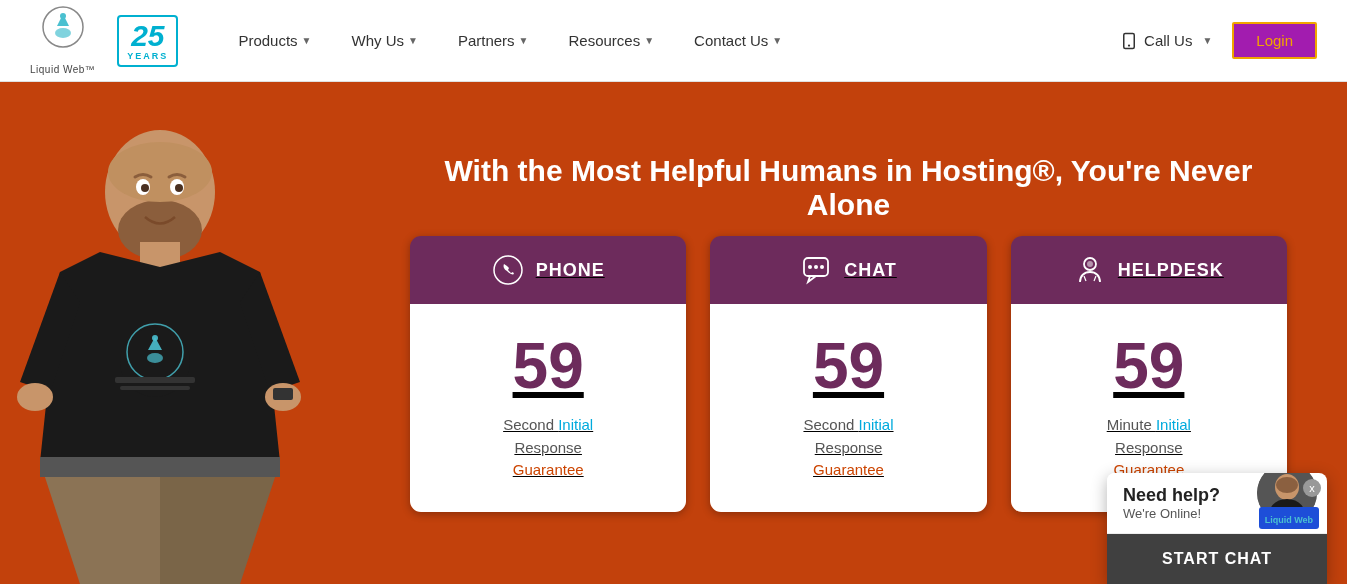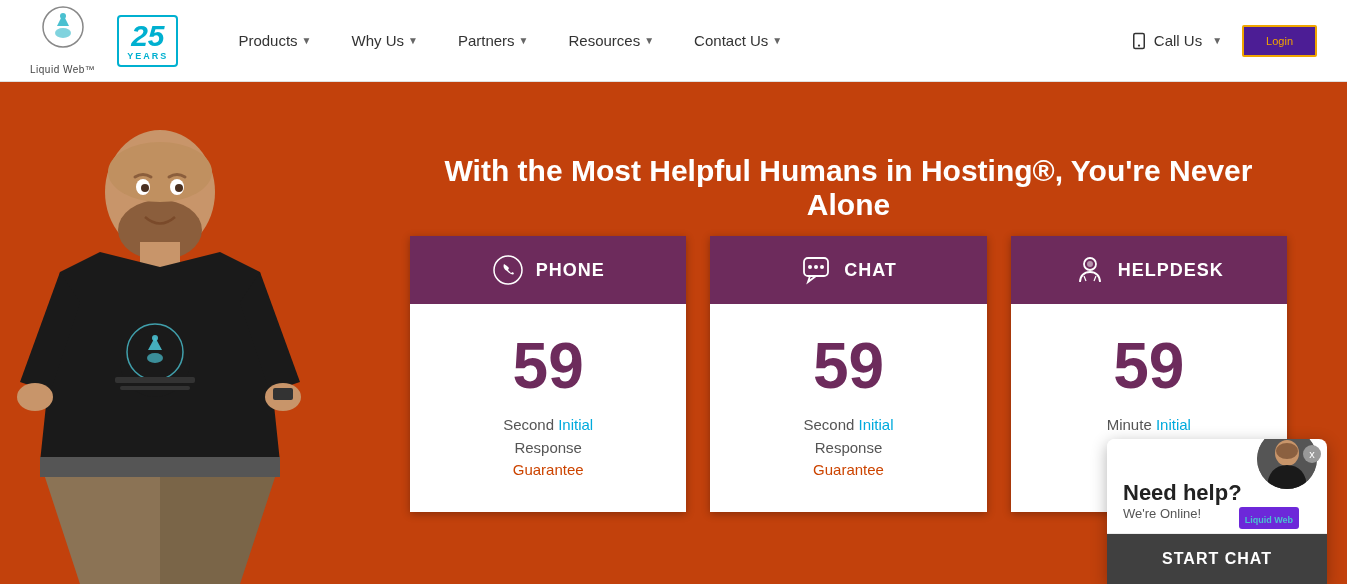--- a/index.html
+++ b/index.html
@@ -51,23 +51,23 @@
       display: flex;
       align-items: center;
       gap: 6px;
       font-size: 15px;
       color: #333;
       cursor: pointer;
     }
     .login-btn {
       border: 2px solid #f0a500;
       color: #f0a500;
-      background: #4c1d95;
+      background: #a21caf;
       padding: 8px 22px;
-      font-size: 11px;
+      font-size: 15px;
       cursor: pointer;
       border-radius: 2px;
       font-weight: 500;
     }
 
     
     .hero {
       background: #c2410c;
       min-height: 502px;
       display: flex;
@@ -109,23 +109,24 @@
     }
 
     
     .support-cards {
       display: flex;
       gap: 24px;
       justify-content: center;
     }
     .support-card {
       width: 300px;
-      border-radius: 0;
+      border-radius: 11px;
       overflow: hidden;
       box-shadow: 0 2px 8px rgba(0,0,0,0.3);
+      text-decoration: underline;
     }
     .card-header {
       background: #6d2b5c;
       display: flex;
       align-items: center;
       justify-content: center;
       padding: 18px 20px;
       gap: 12px;
     }
     .card-header-label {
@@ -179,24 +180,23 @@
       background: #666;
       overflow: hidden;
       position: absolute;
       right: 10px;
       top: -10px;
     }
     .chat-widget-text {
       flex: 1;
     }
     .chat-widget-text .need-help {
-      font-size: 22px;
+      font-size: 18px;
       font-weight: bold;
       color: #222;
-      margin-top: 29px;
     }
     .chat-widget-text .online {
       font-size: 13px;
       color: #555;
     }
     .chat-widget-close {
       position: absolute;
       top: 6px;
       right: 6px;
       width: 18px;
@@ -429,19 +429,19 @@
 
     <div class="chat-widget-avatar">
       <svg width="60" height="60" viewBox="0 0 60 60">
         <rect width="60" height="60" fill="#555" rx="30"></rect>
         <ellipse cx="30" cy="24" rx="12" ry="13" fill="#c8956a"></ellipse>
         <path d="M10,60 C10,44 18,36 30,36 C42,36 50,44 50,60 Z" fill="#1a1a1a"></path>
         <ellipse cx="30" cy="22" rx="11" ry="8" fill="#8B6040"></ellipse>
       </svg>
     </div>
 
-    <div style="position:absolute;bottom:4px;right:28px;background:#6d28d9;border-radius:3px;padding:2px 6px;">
+    <div style="position:absolute;bottom:4px;right:8px;background:#1d4ed8;border-radius:3px;padding:2px 6px;">
       <span style="color:#4ac0d0;font-size:9px;font-weight:bold;">Liquid Web</span>
     </div>
     <div class="chat-widget-close">x</div>
   </div>
   <div class="chat-widget-btn">START CHAT</div>
 </div>
 
 </body></html>

